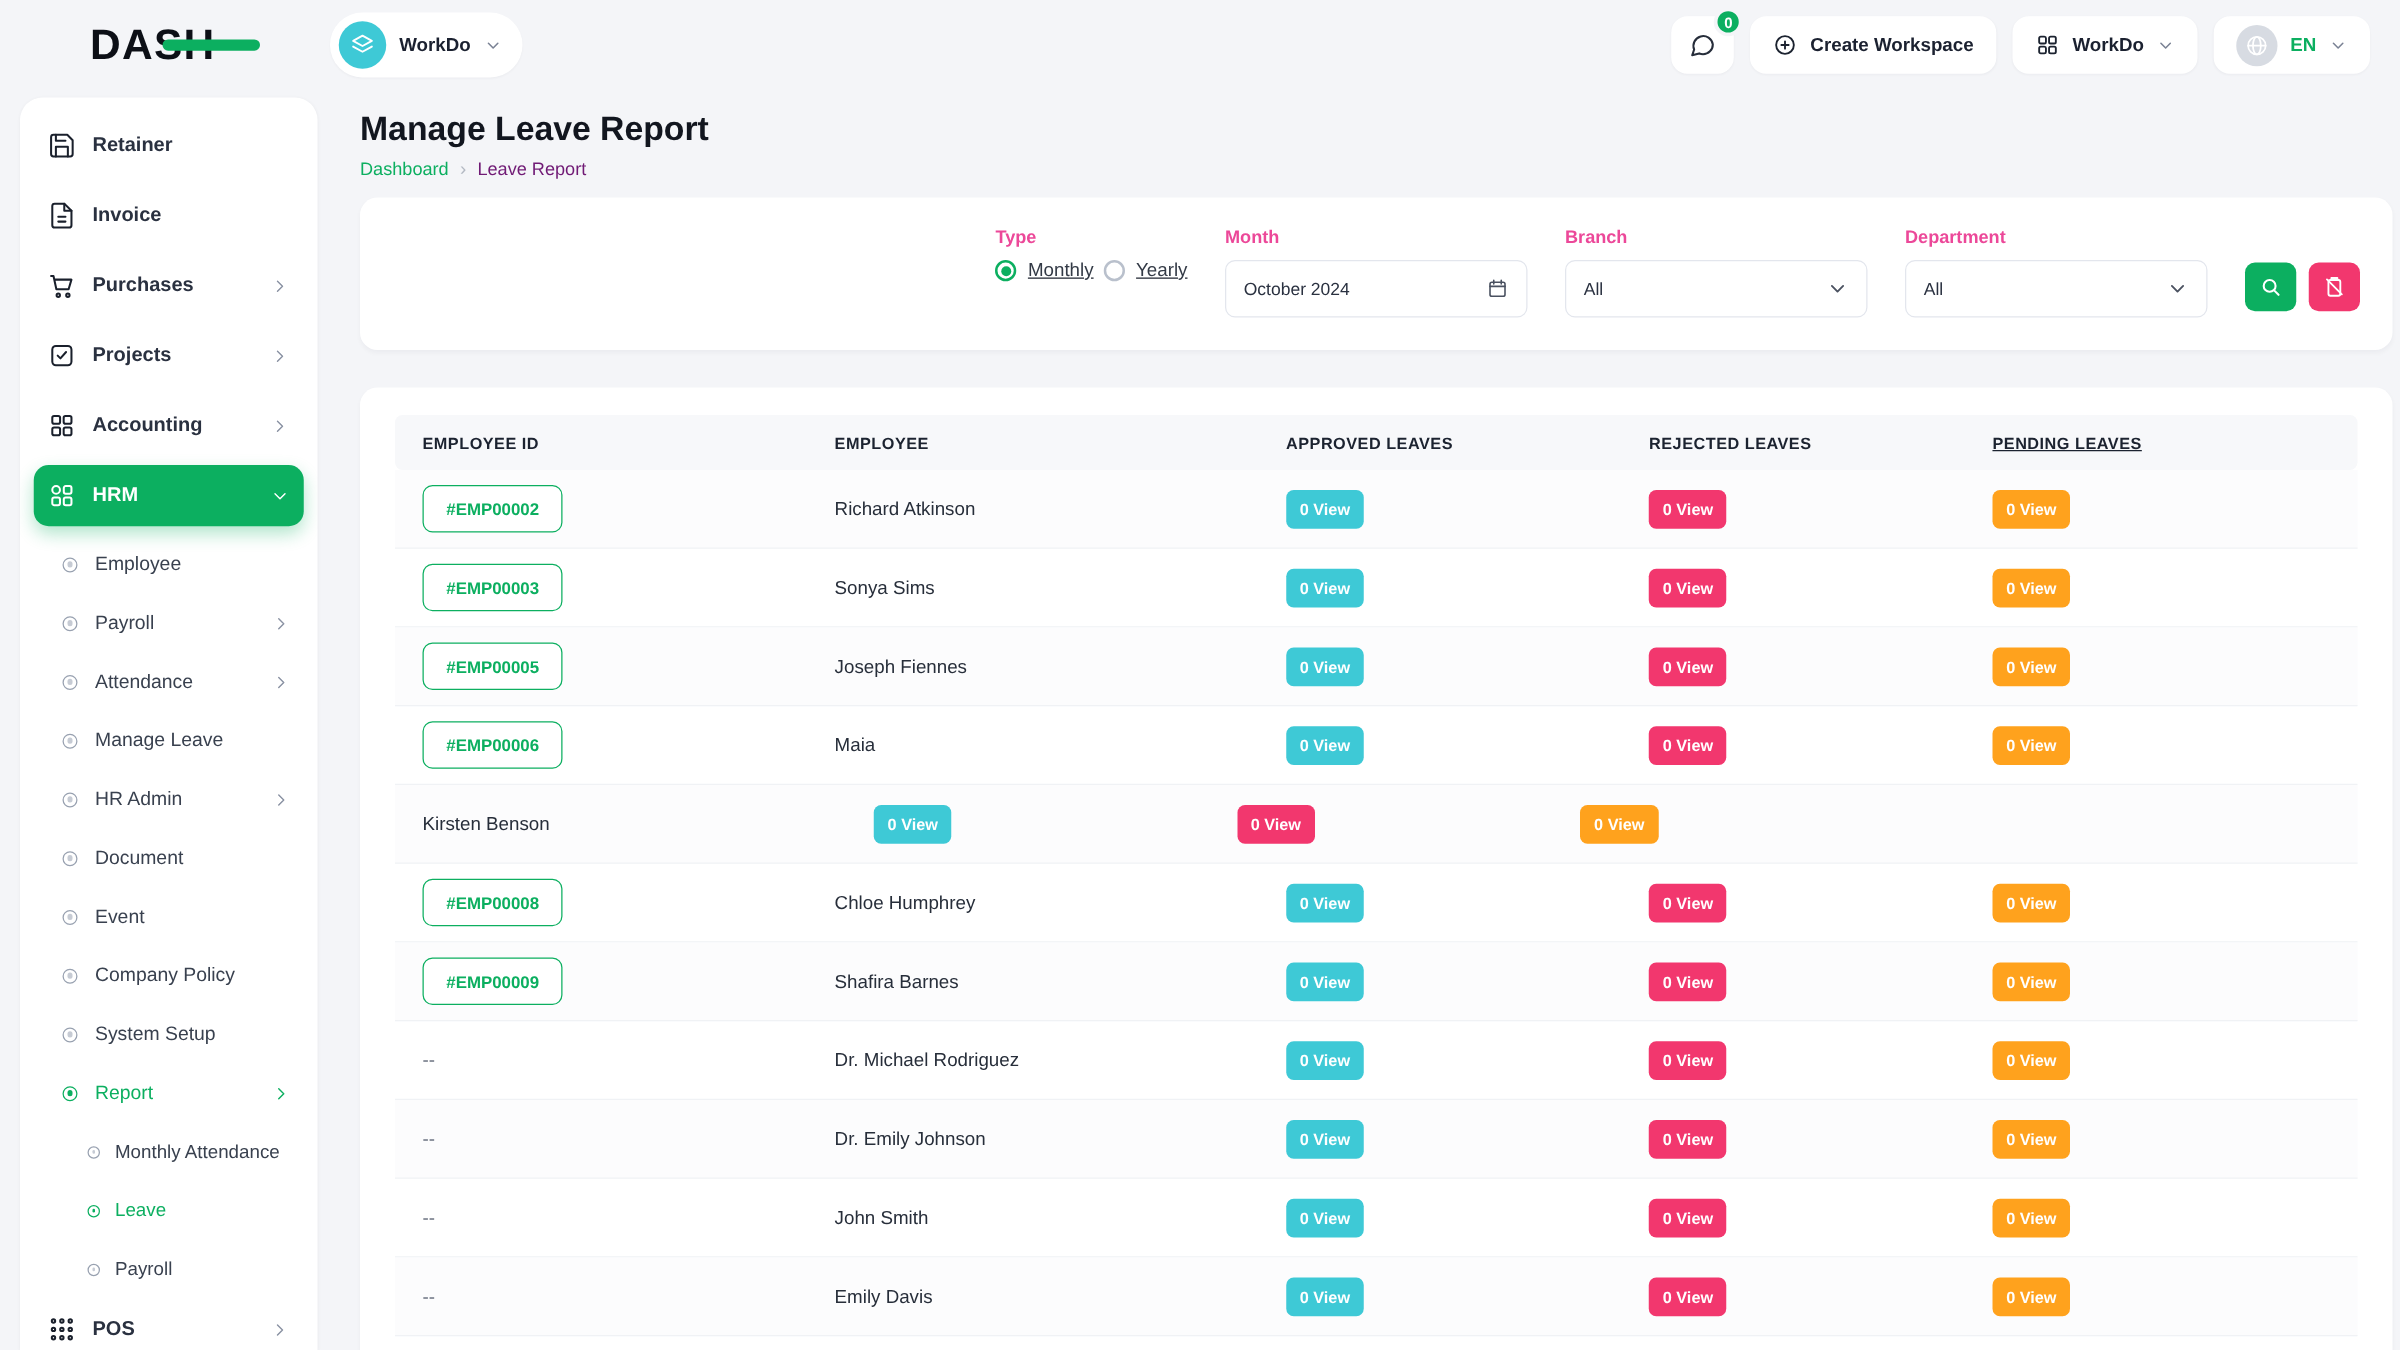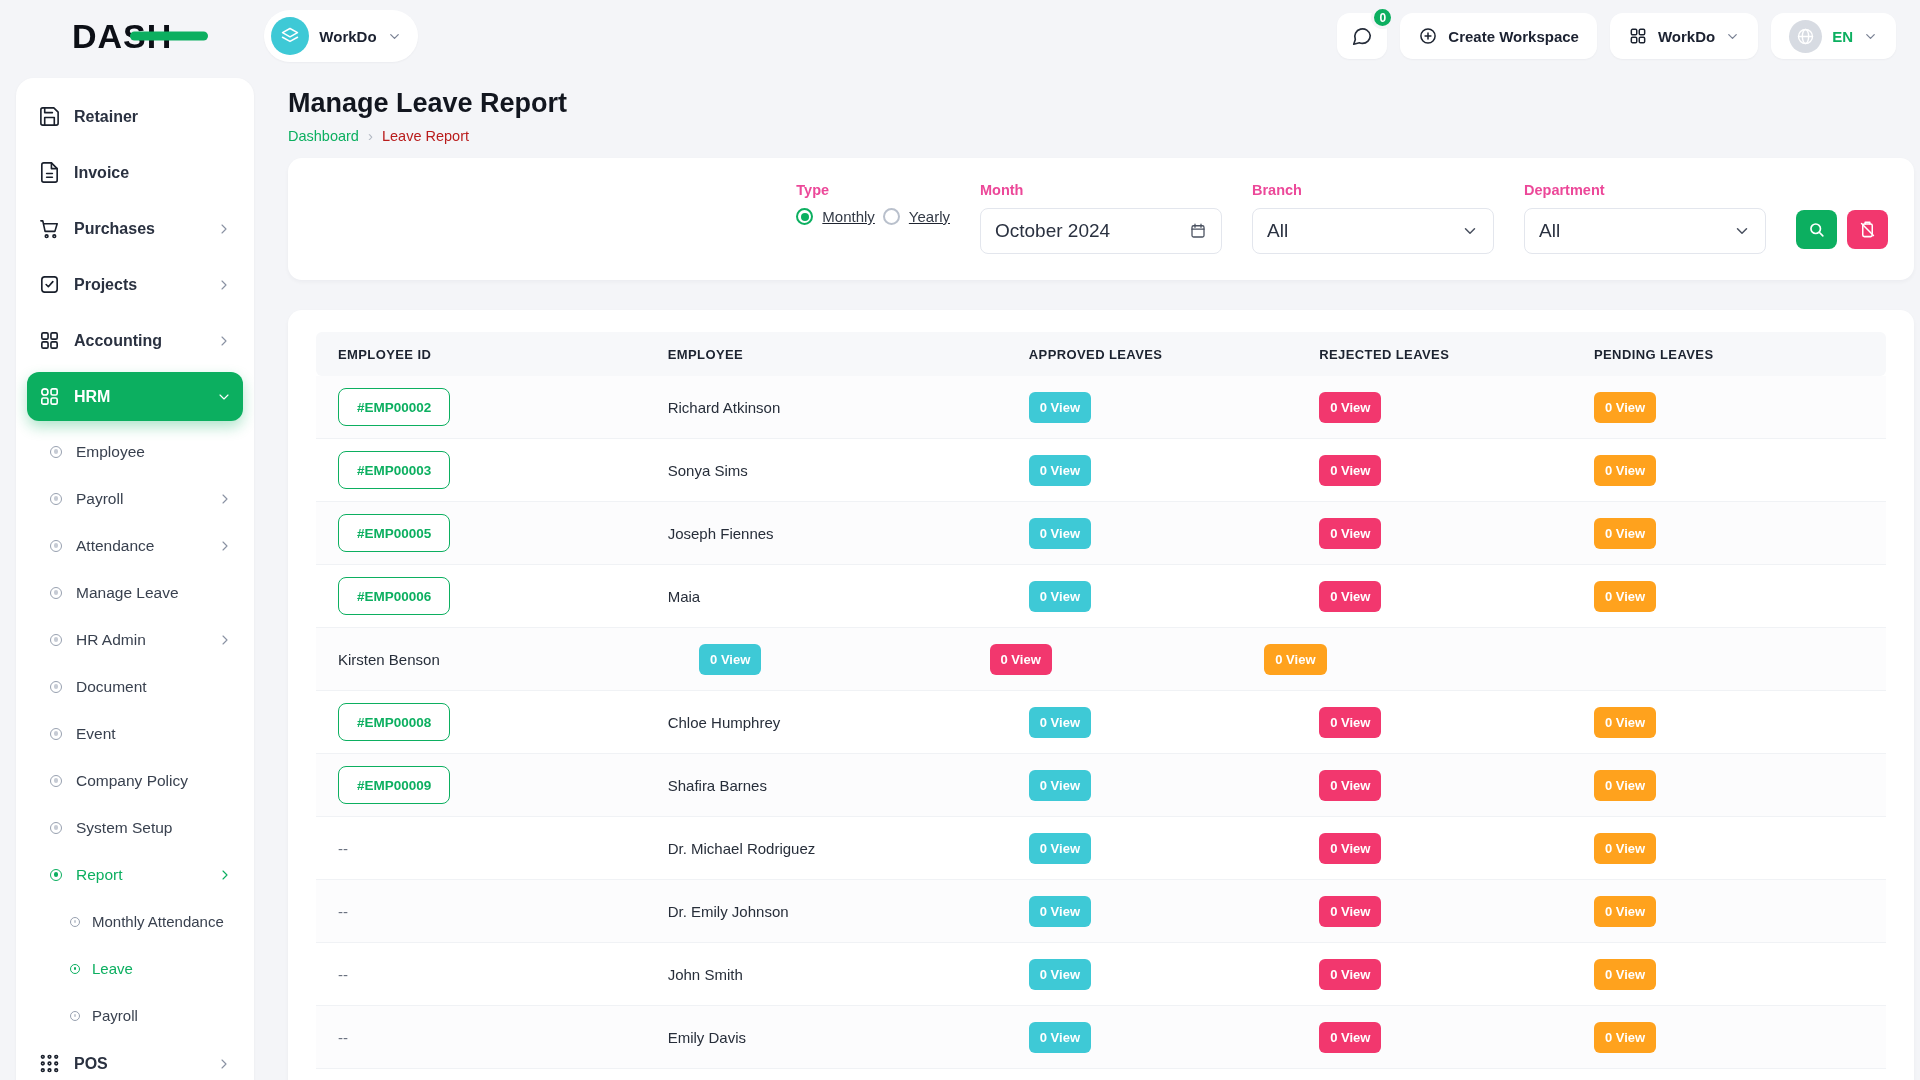--- a/index.html
+++ b/index.html
@@ -67,55 +67,55 @@
   .mi.active.lvl2 .bullet, .mi.active.lvl3 .bullet { border-color:var(--primary,#0caf60); }
   .mi.active.lvl2 .bullet::after, .mi.active.lvl3 .bullet::after { background:var(--primary,#0caf60); opacity:1; }
   .mi.active.lvl2 .mi-chev { color:var(--primary,#0caf60); }
 
   
   .main { position:absolute; left:288px; top:72px; right:6px; }
   .page-title { margin-top:16px; font-size:27px; font-weight:700; color:#12161f; }
   .breadcrumb { margin-top:8px; display:flex; align-items:center; gap:9px; font-size:14.5px; }
   .bc-link { color:var(--primary,#0caf60); cursor:pointer; text-decoration:none; }
   .bc-sep { color:#b3b9c3; font-size:15px; }
-  .bc-current { color:#b91c1c; }
+  .bc-current { color:#701a75; }
 
   .card { background:#fff; border-radius:14px; box-shadow:0 2px 4px rgba(16,24,40,.04); }
 
   
   .filter-card { margin-top:14px; height:122px; padding:24px 26px;
     display:flex; justify-content:flex-end; align-items:flex-start; gap:30px; }
   .flabel { font-size:14.5px; font-weight:600; color:#ec4899; margin-bottom:10px; }
   .radios { display:flex; align-items:flex-start; gap:8px; height:46px;text-decoration:underline; }
   .radio { display:flex; align-items:center; gap:9px; font-size:15px; color:#333a46; cursor:pointer; }
   .rdot { width:17px; height:17px; border-radius:50%; border:2px solid #b9c0cc;
     position:relative; flex:0 0 auto; background:#fff; }
   .rdot.checked { border-color:var(--primary,#0caf60); }
   .rdot.checked::after { content:''; position:absolute; inset:2.5px; border-radius:50%;
     background:var(--primary,#0caf60); }
   .finput { width:242px; height:46px; border:1px solid #e3e6ed; border-radius:8px;
     display:flex; align-items:center; justify-content:space-between; padding:0 14px;
-    font-size:19px; color:#2a3140; background:#fff; cursor:pointer; }
+    font-size:14px; color:#2a3140; background:#fff; cursor:pointer; }
   .finput .f-icon { width:18px; height:18px; color:#4a5160; }
   .finput .f-icon svg { width:18px; height:18px; }
   .fbtns { display:flex; gap:10px; margin-top:28px; }
   .sq-btn { width:41px; height:39px; border-radius:8px; display:flex; align-items:center;
     justify-content:center; color:#fff; }
   .sq-btn svg { width:19px; height:19px; }
   .sq-btn.search { background:var(--primary,#0caf60); }
   .sq-btn.reset { background:var(--danger,#f2376e); }
 
   
   .table-card { margin-top:30px; padding:22px 28px 28px; min-height:900px; }
   .thead { display:flex; align-items:center; height:44px; background:#f7f8fa;
     border-radius:6px; }
   .th { font-size:13px; font-weight:700; letter-spacing:.4px; color:#1c2330;
     text-transform:uppercase; padding-left:22px; }
   .c-id { width:21%; } .c-name { width:23%; } .c-app { width:18.5%; }
-  .c-rej { width:17.5%; } .c-pen { width:20%; }
+  .c-rej { width:17.5%; } .c-pen { width:20%;text-decoration:underline; }
   .trow { display:flex; align-items:center; height:63px; border-bottom:1px solid #f0f2f5;
     font-size:15px; }
   .trow:nth-child(odd) { background:#fcfcfd; }
   .td { padding-left:22px; }
   .td.c-name { color:#272e3a; }
   .id-chip { display:inline-flex; align-items:center; height:38px; padding:0 18px;
     border:1px solid var(--primary,#0caf60); color:var(--primary,#0caf60); border-radius:8px;
     font-size:13.5px; font-weight:600; background:#fff; cursor:pointer; }
   .no-id { color:#6b7280; font-size:15px; }
   .view-btn { height:31px; padding:0 11px; border-radius:6px; color:#fff; font-size:13px;

